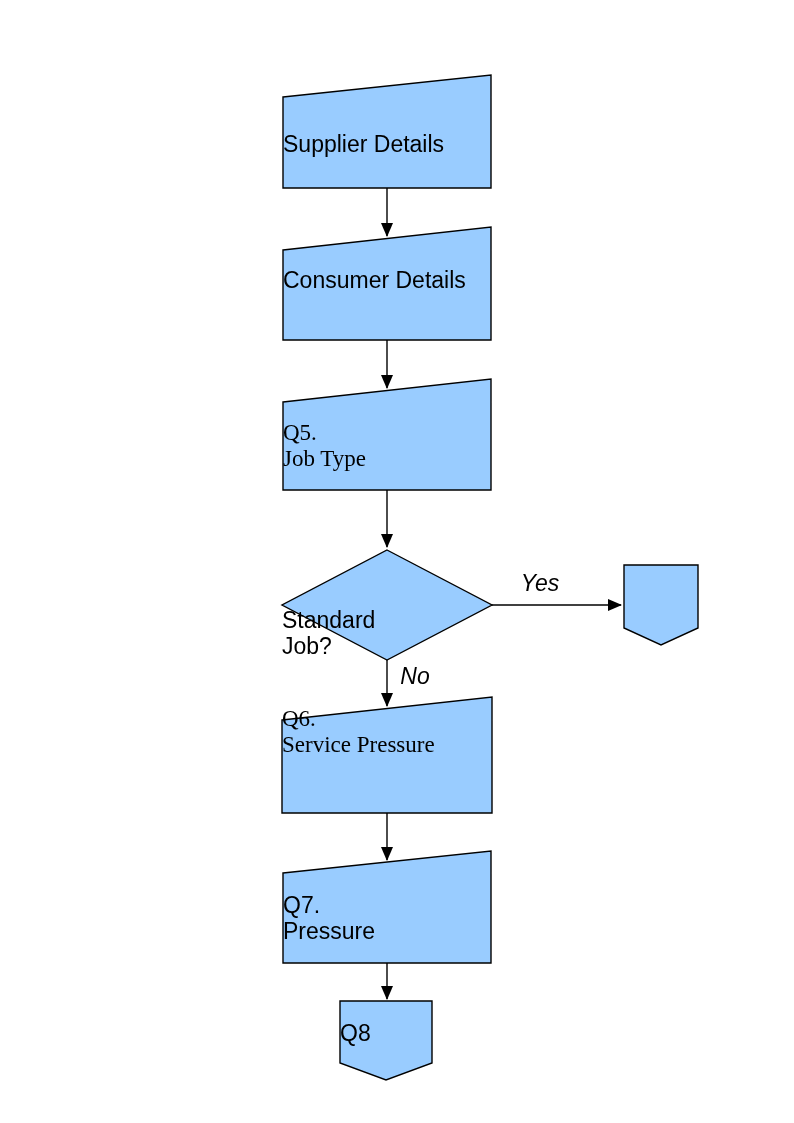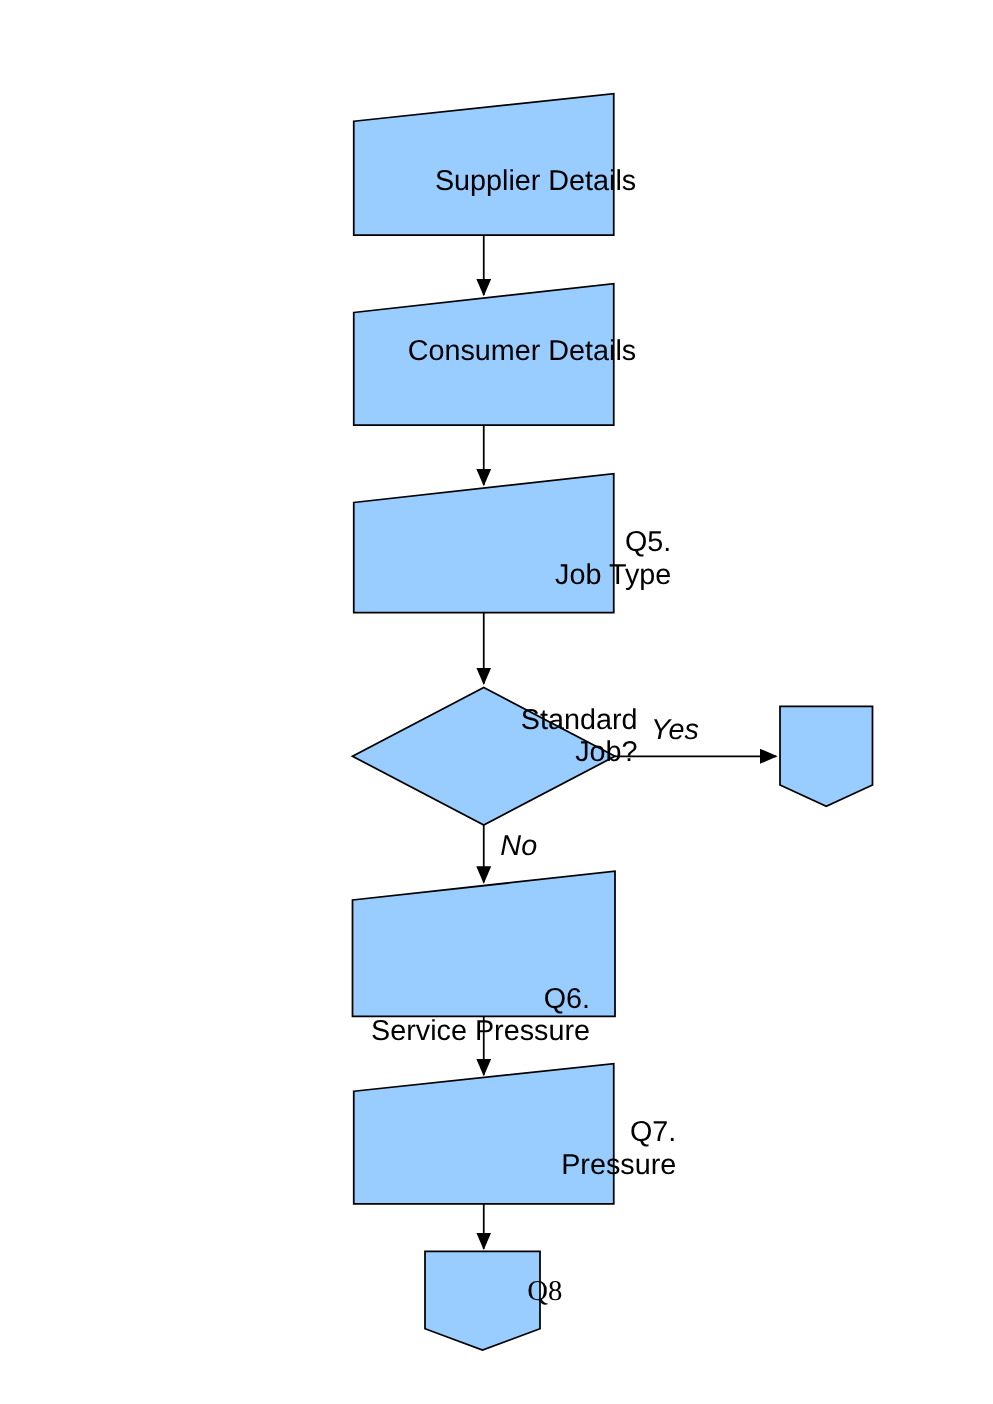--- a/index.html
+++ b/index.html
@@ -28,29 +28,28 @@
   }
   .connector {
     stroke: #000000;
     stroke-width: 1.4;
     fill: none;
   }
   .label {
     position: absolute;
     display: flex;
     flex-direction: column;
-    align-items: flex-end;
+    align-items: flex-start;
     justify-content: center;
     text-align: center;
     color: #000000;
     font-size: 23px;
     line-height: 26px;
     pointer-events: none;
     white-space: nowrap;
-    padding-left: 18px;
   }
   .edge-label {
     position: absolute;
     display: flex;
     align-items: center;
     justify-content: center;
     color: #000000;
     font-size: 23px;
     line-height: 26px;
     white-space: nowrap;
@@ -101,42 +100,42 @@
   </svg>
 
   <div class="label" style="left:283px; top:99px; width:208px; height:89px;">
     <div>Supplier Details</div>
   </div>
 
   <div class="label" style="left:283px; top:236px; width:208px; height:88px;">
     <div>Consumer Details</div>
   </div>
 
-  <div class="label" style="left:283px; top:402px; width:236px; height:88px;">
+  <div class="label" style="left:283px; top:402px; width:236px; height:88px;font-family:Liberation Serif, serif;">
     <div>Q5.</div>
     <div>Job Type</div>
   </div>
 
-  <div class="label" style="left:282px; top:533px; width:210px; height:110px;">
+  <div class="label" style="left:282px; top:578px; width:210px; height:110px;">
     <div>Standard</div>
     <div>Job?</div>
   </div>
 
 
-  <div class="label" style="left:282px; top:765px; width:172px; height:91px;">
+  <div class="label" style="left:282px; top:686px; width:172px; height:91px;font-family:Liberation Serif, serif;">
     <div>Q6.</div>
     <div>Service Pressure</div>
   </div>
 
   <div class="label" style="left:283px; top:873px; width:240px; height:90px;">
     <div>Q7.</div>
     <div>Pressure</div>
   </div>
 
-  <div class="label" style="left:340px; top:1001px; width:92px; height:63px;font-family:Liberation Serif, serif;">
+  <div class="label" style="left:340px; top:1001px; width:92px; height:63px;">
     <div>Q8</div>
   </div>
 
   <div class="edge-label" style="left:508px; top:570px; width:64px; height:26px;">Yes</div>
 
   <div class="edge-label" style="left:398px; top:663px; width:34px; height:26px;">No</div>
 
 </div>
 
 </body></html>

